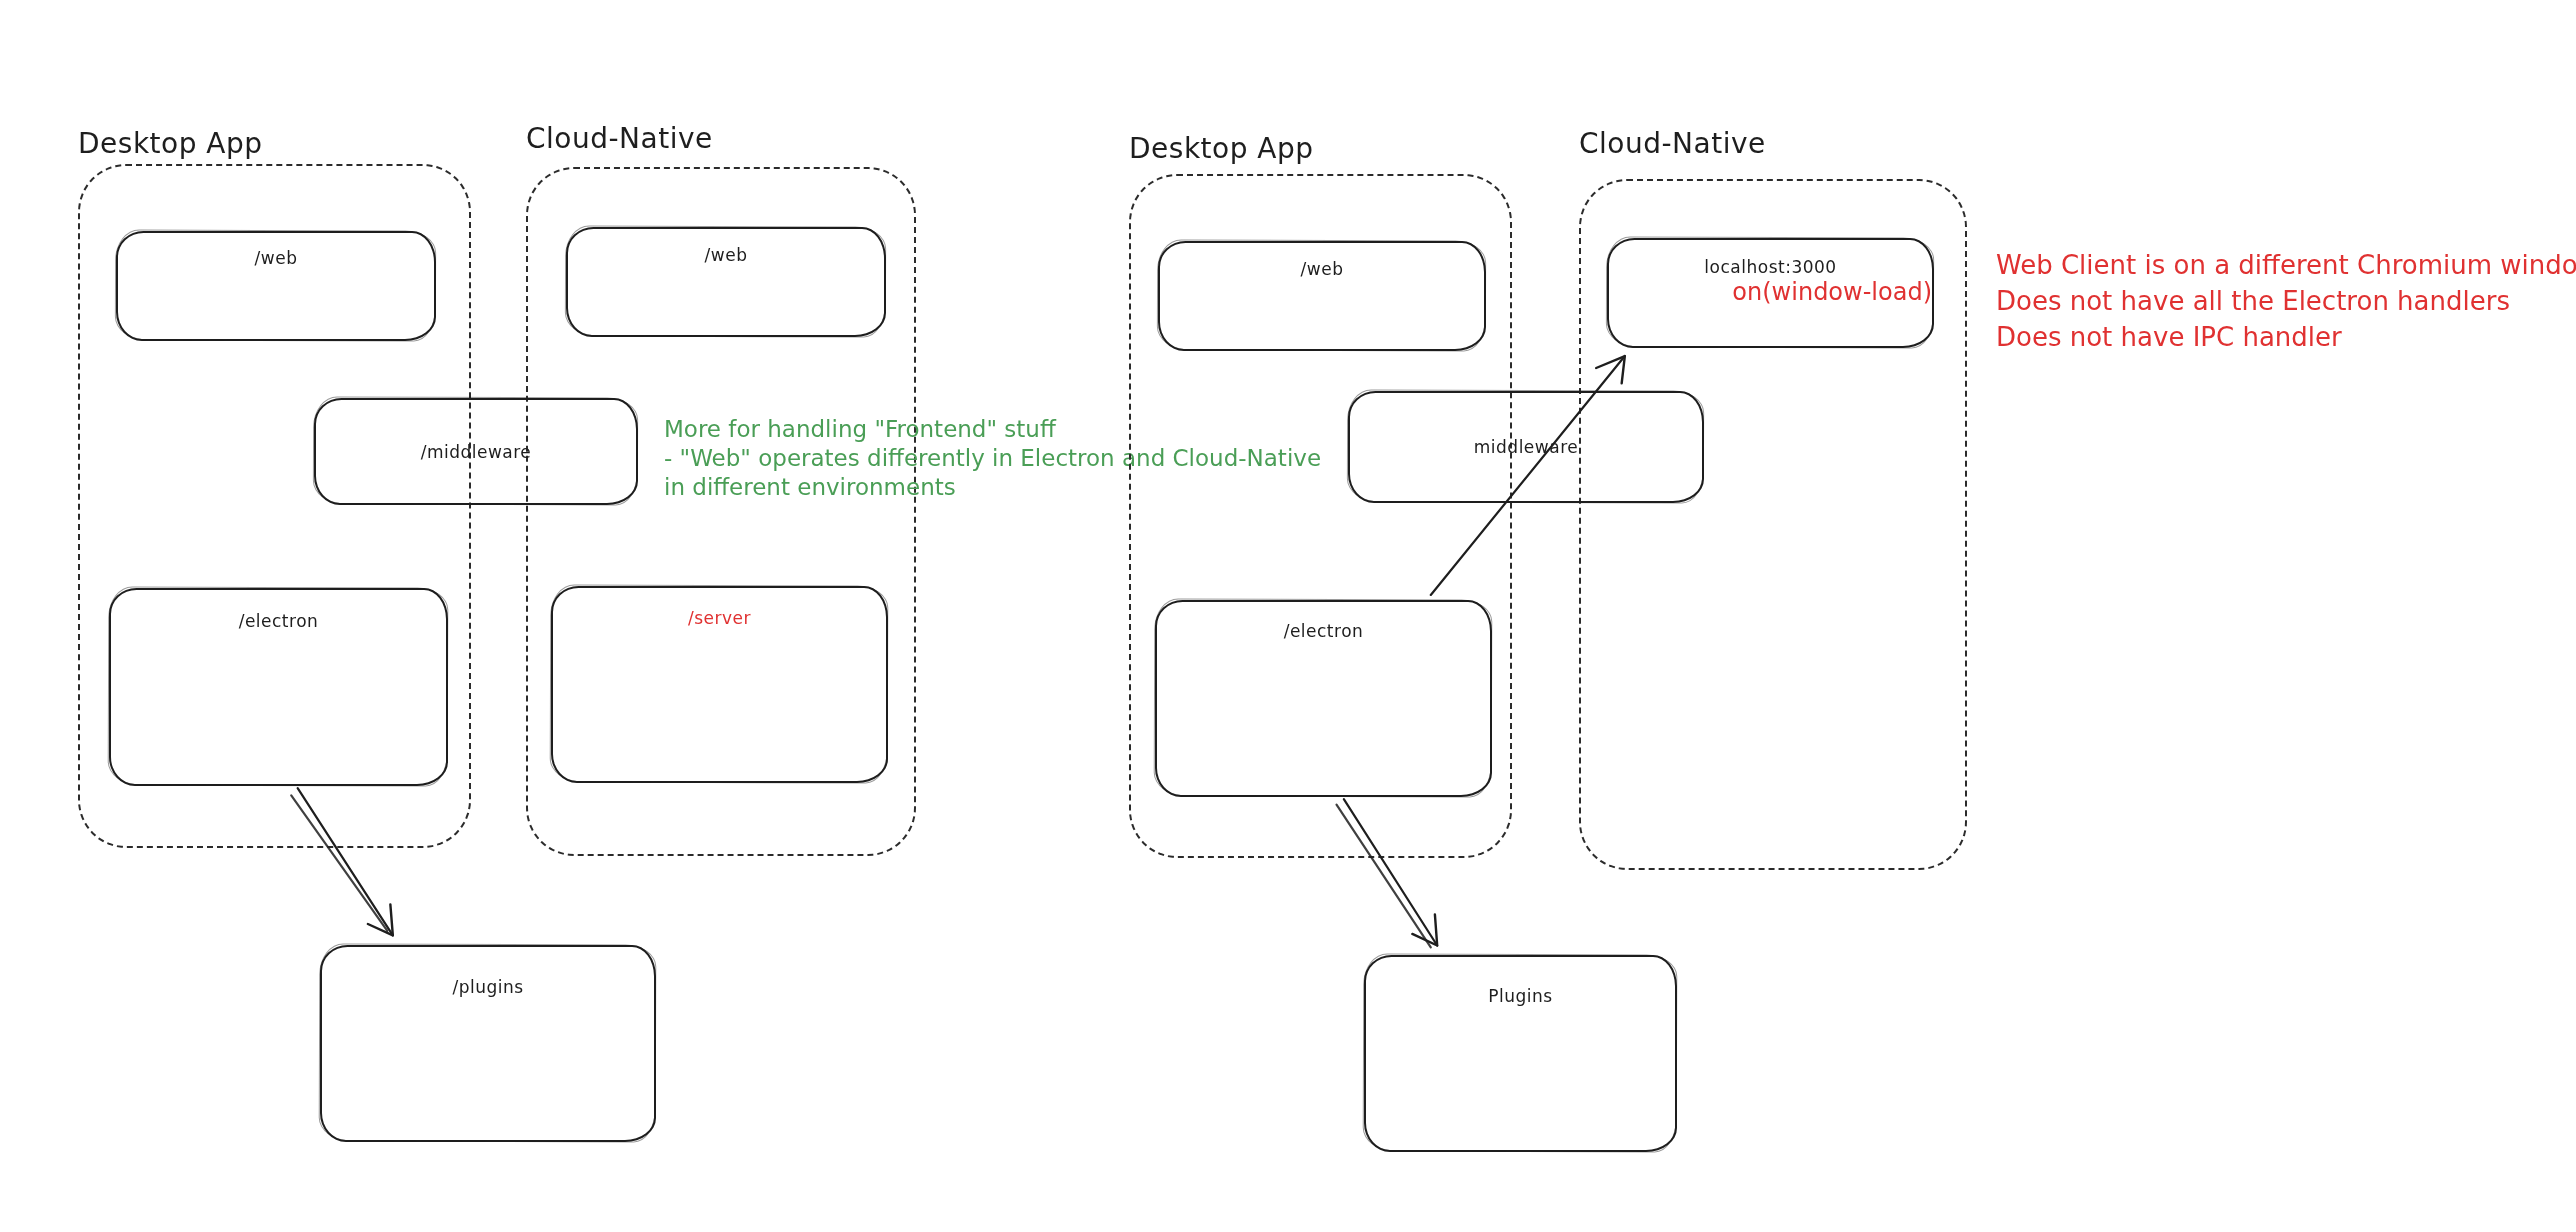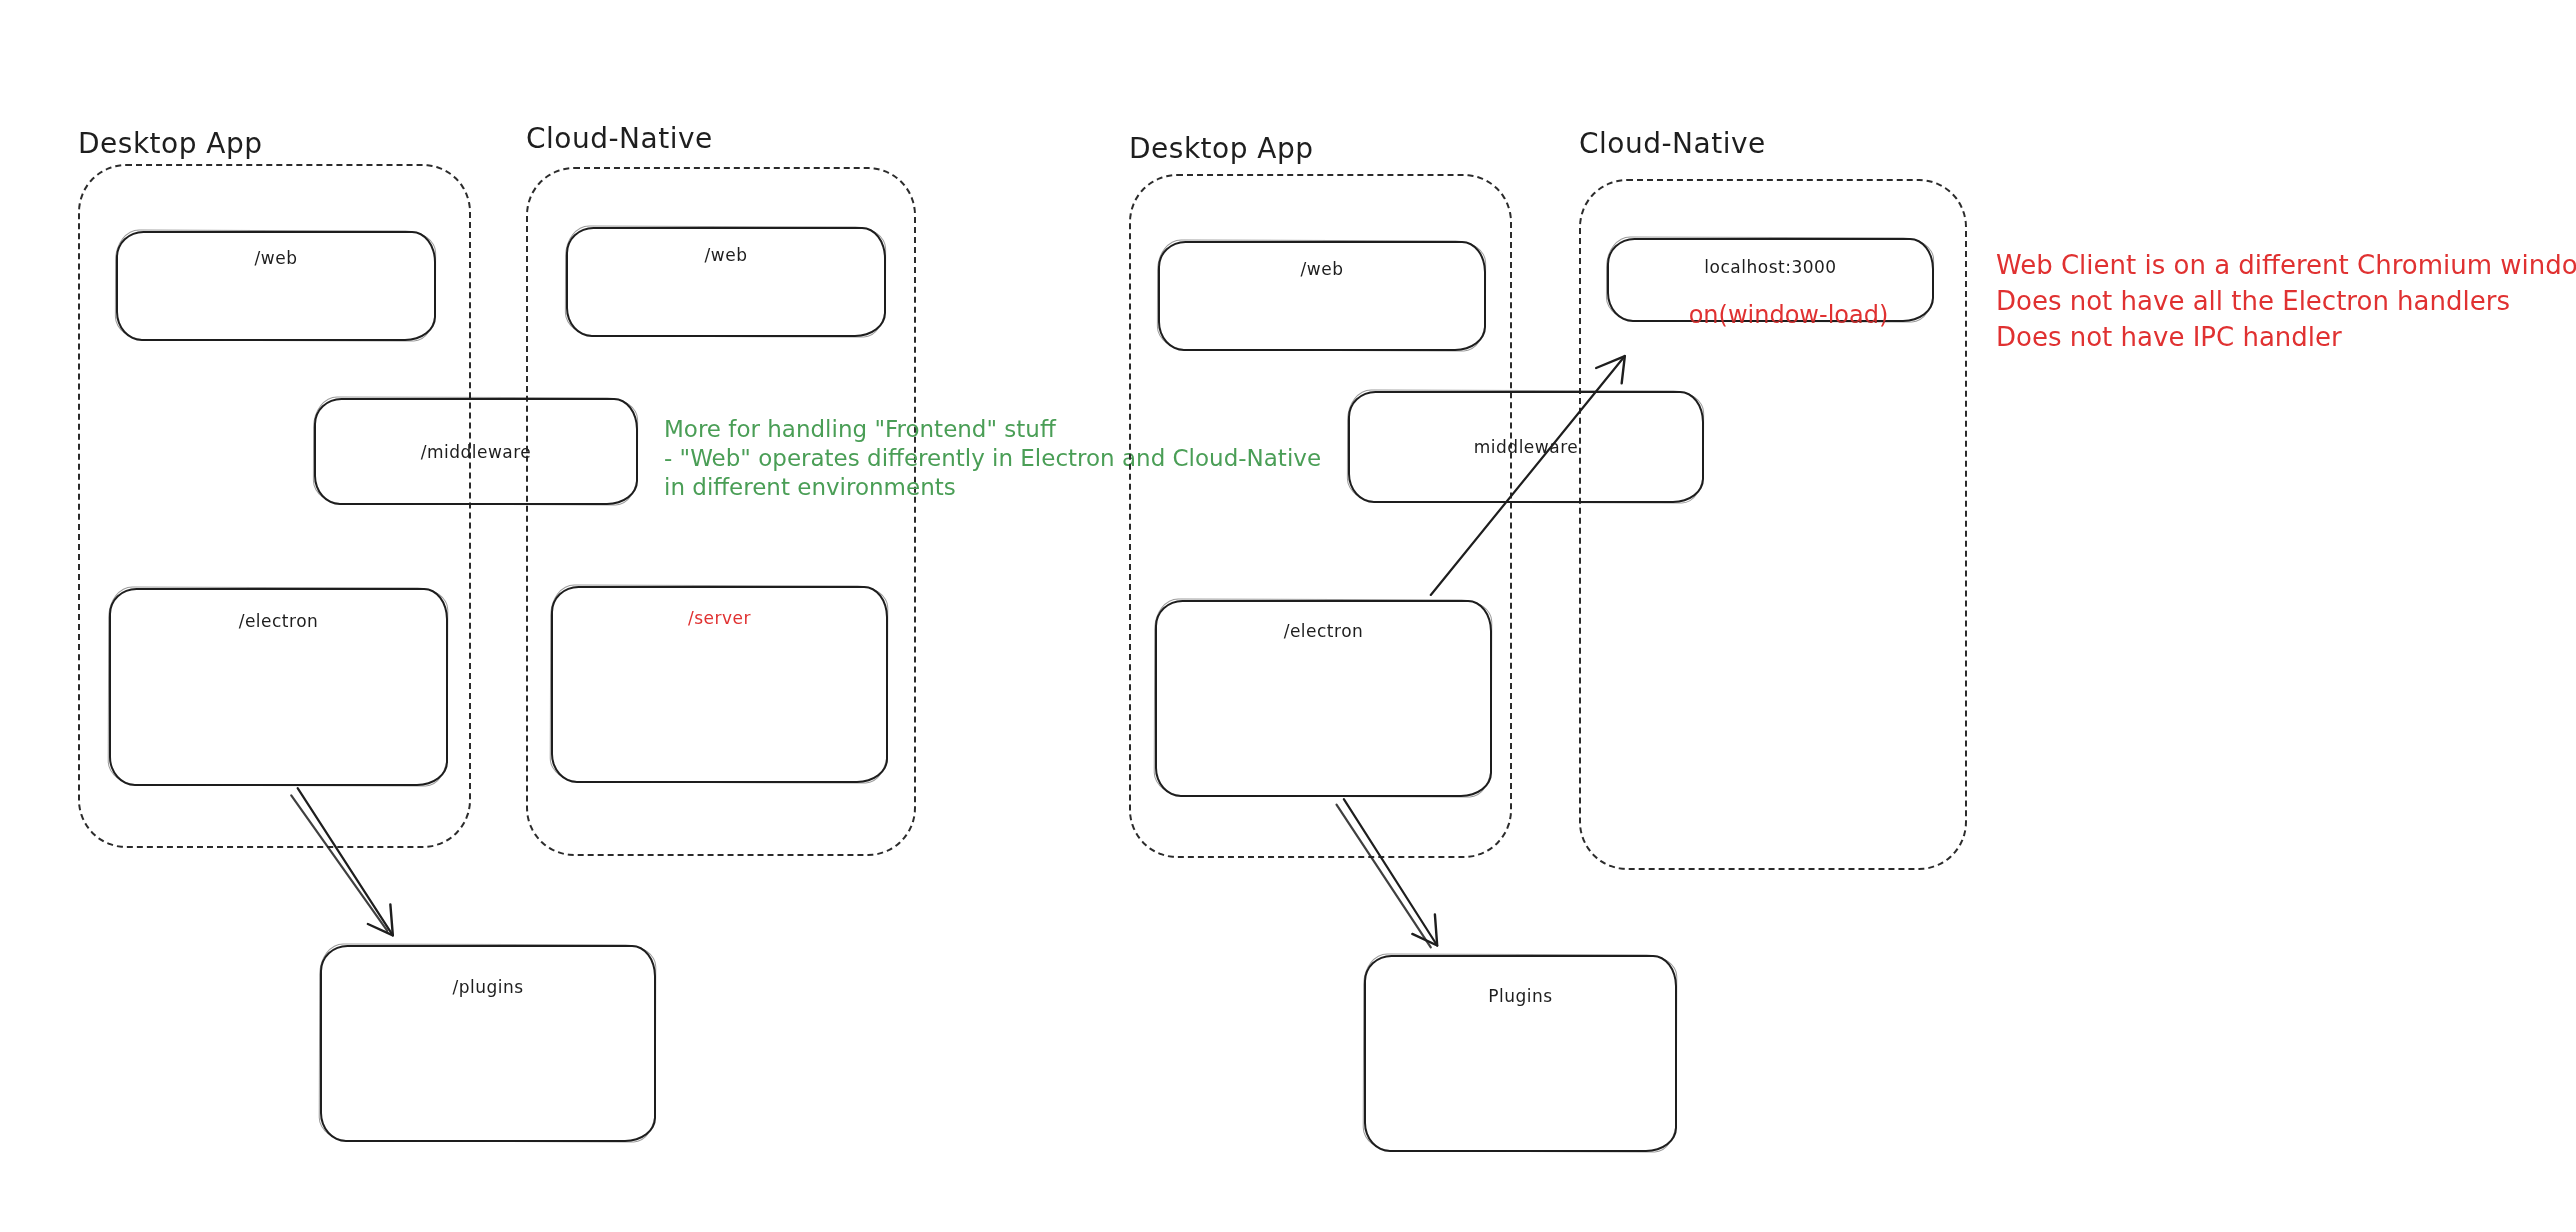--- a/index.html
+++ b/index.html
@@ -84,23 +84,23 @@
   <div class="section-title" style="left:1579px;top:127px;width:284px;">Cloud-Native</div>
 
   <div class="container" style="left:1129px;top:174px;width:379px;height:680px;"></div>
 
   <div class="container" style="left:1579px;top:179px;width:384px;height:687px;"></div>
 
   <div class="node" style="left:1158px;top:241px;width:328px;height:110px;padding-top:15.6px;">
     <div class="node-label">/web</div>
   </div>
 
-  <div class="node" style="left:1607px;top:238px;width:327px;height:84px;padding-top:16.5px;">
+  <div class="node" style="left:1607px;top:238px;width:327px;height:110px;padding-top:16.5px;">
     <div class="node-label">localhost:3000</div>
-    <div class="sub-label red-text" style="margin-top:24px;padding-left:36px;">on(window-load)</div>
+    <div class="sub-label red-text" style="margin-top:1px;padding-left:36px;text-align:right;">on(window-load)</div>
   </div>
 
   <div class="node center-label" style="left:1348px;top:391px;width:356px;height:112px;">
     <div class="node-label">middleware</div>
   </div>
 
   <div class="node" style="left:1155px;top:600px;width:337px;height:197px;padding-top:19px;">
     <div class="node-label">/electron</div>
   </div>
 

